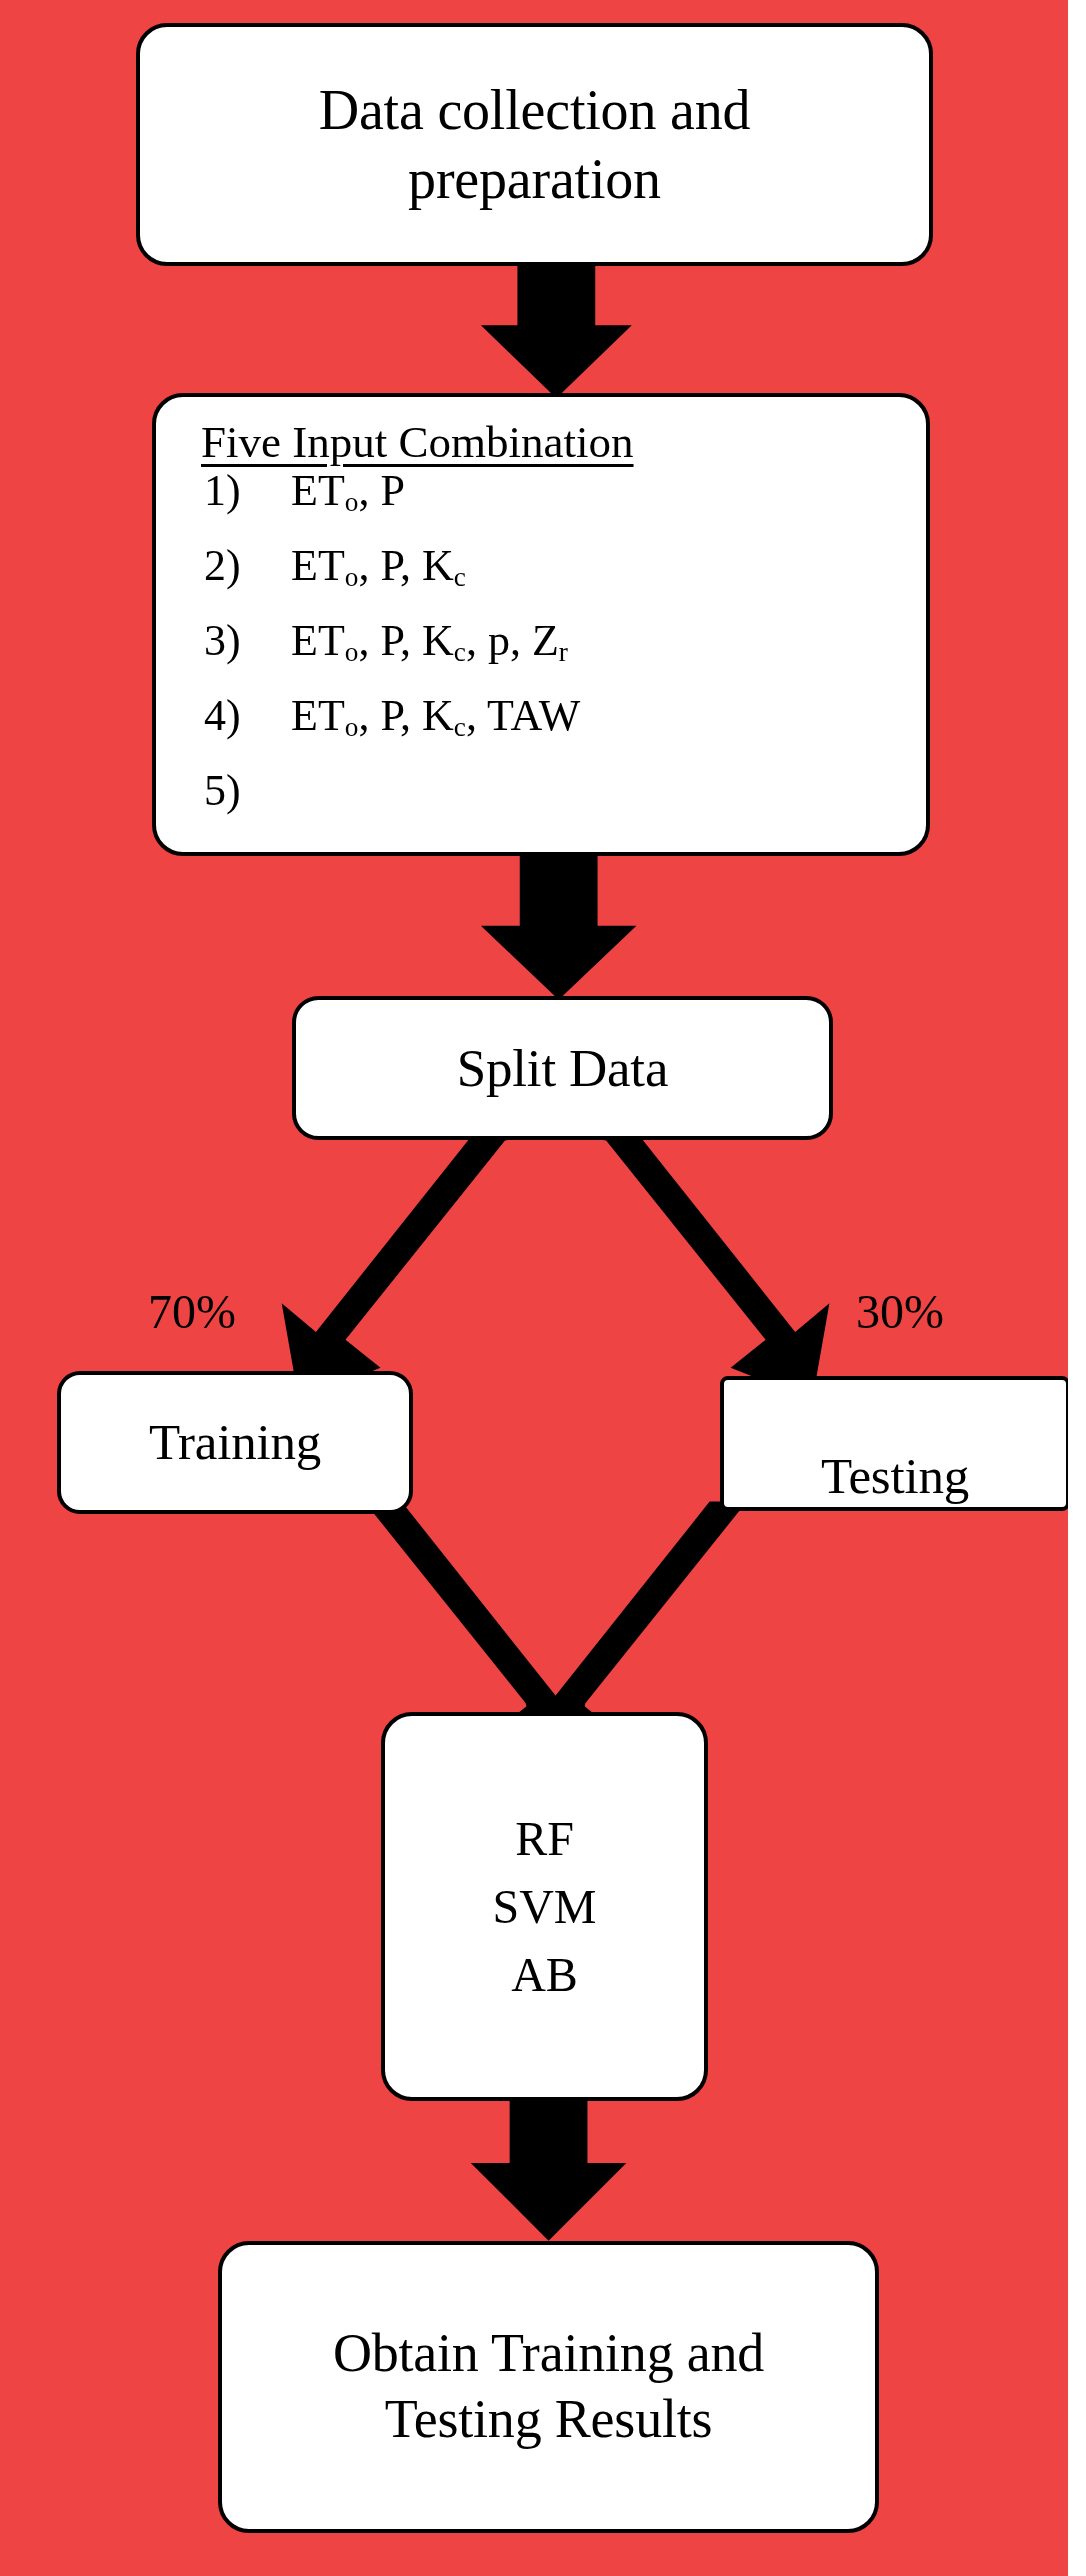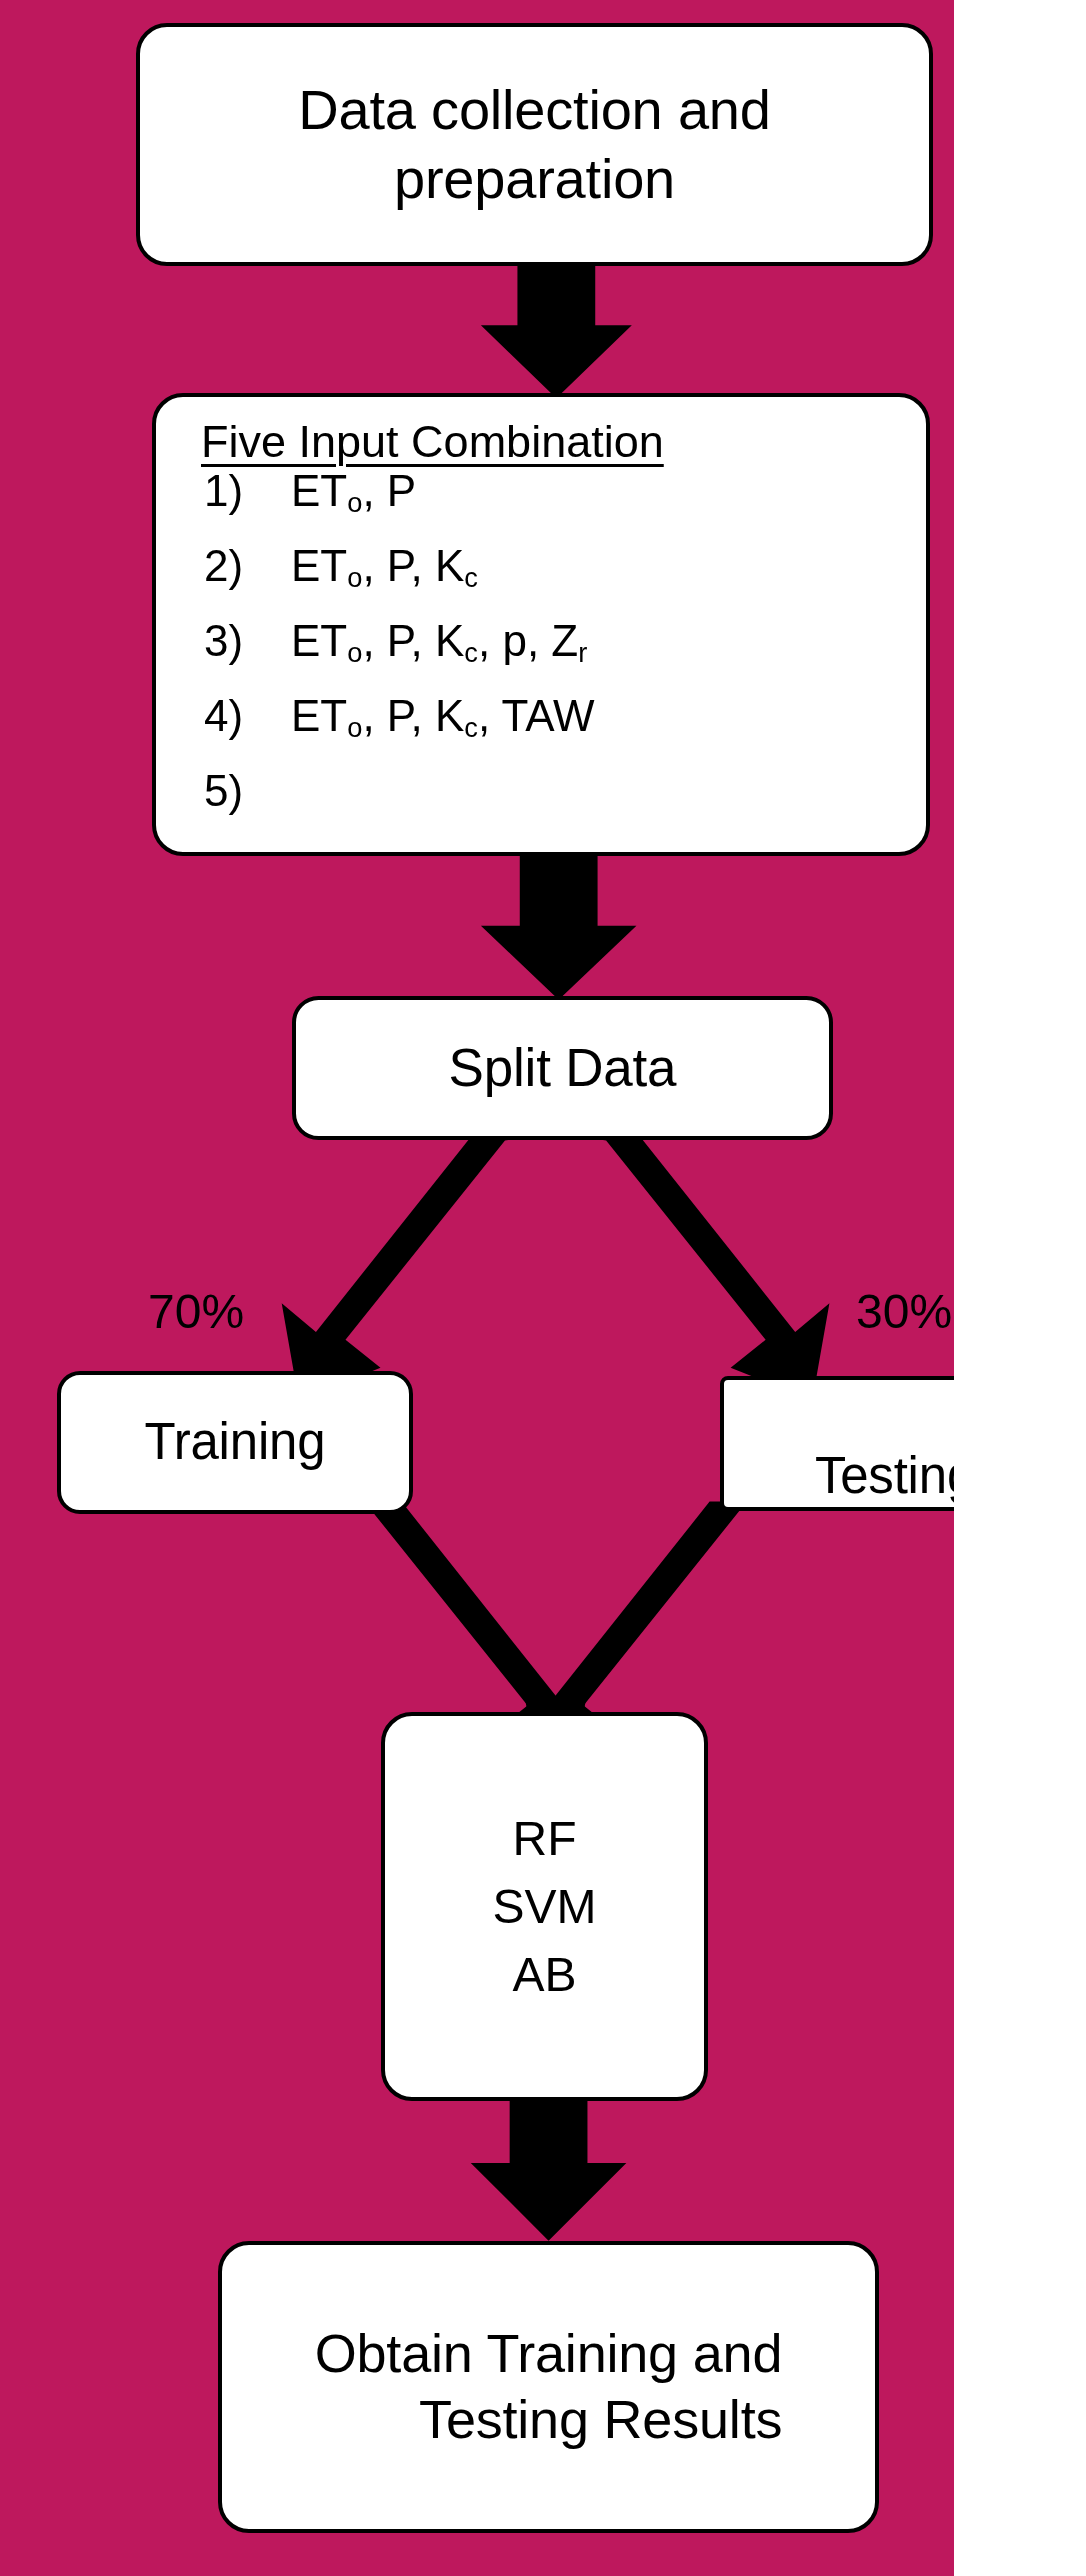--- a/index.html
+++ b/index.html
@@ -2,24 +2,24 @@
 <html style="font-size:12.4px"><head>
 <meta charset="utf-8">
 <style>
   html, body {
     margin: 0;
     padding: 0;
     background: #ffffff;
   }
   #canvas {
     position: relative;
-    width: 954px;
+    width: 1068px;
     height: 2576px;
-    background: #be185d;
-    font-family: Liberation Sans, sans-serif;
+    background: #ef4444;
+    font-family: Liberation Serif, serif;
     overflow: hidden;
   }
   .node {
     position: absolute;
     box-sizing: border-box;
     background: #ffffff;
     border: 4.7px solid #000000;
     border-radius: 26.5px;
     display: flex;
     flex-direction: column;
@@ -129,21 +129,20 @@
 
   
   #node-results {
     left: 218px; top: 2241px;
     width: 661px; height: 292px;
     border-radius: 31px;
   }
   #node-results .node-text {
     font-size: 54px;
     padding: 0 36px;
-    text-align: right;
   }
 
   
   .pct-label {
     position: absolute;
     font-size: 48px;
     color: #000000;
     z-index: 4;
     white-space: nowrap;
   }

